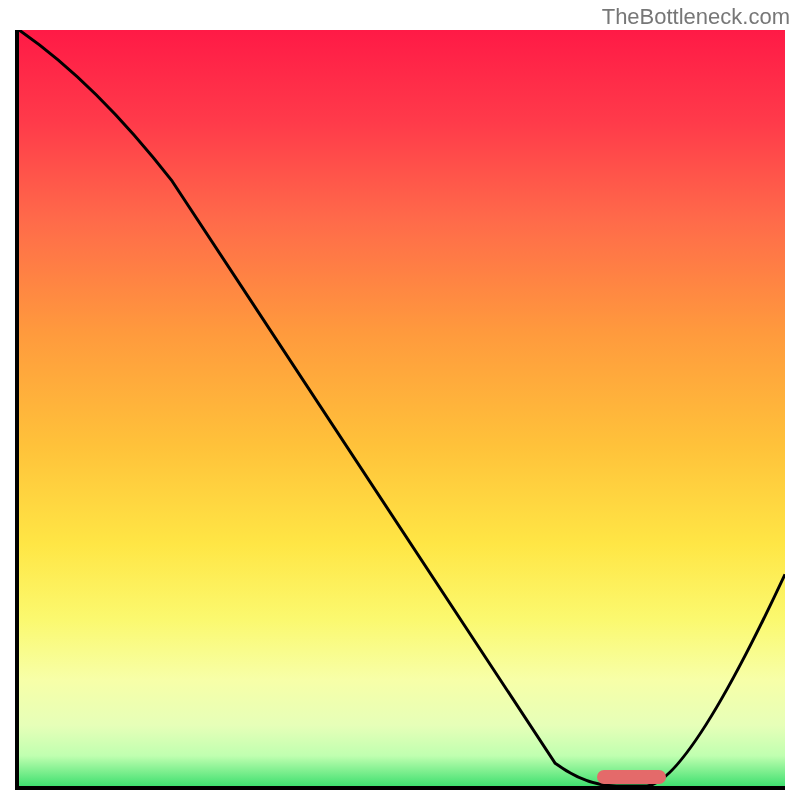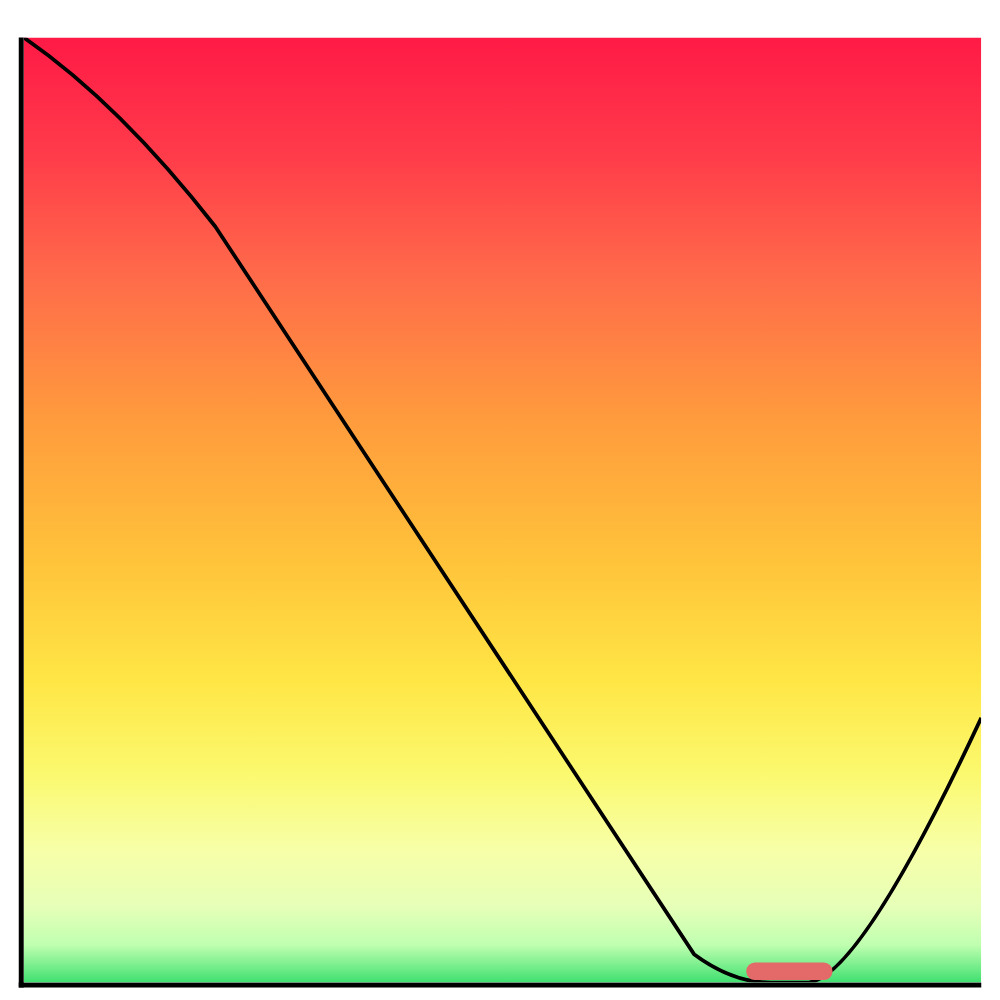--- a/index.html
+++ b/index.html
@@ -61,20 +61,21 @@
     height: 14px;
     background: #e46a6a;
     border-radius: 7px;
     z-index: 2;
   }
 </style>
 </head>
 <body>
 
 <div class="chart-container">
+  <div class="watermark">TheBottleneck.com</div>
   <div class="plot-area">
     <div class="gradient-bg"></div>
     <svg class="curve-svg" viewBox="0 0 770 760" preserveAspectRatio="none">
       <path d="M 0 0 Q 77 53.199999999999996 154 152 L 539 737.2 Q 569.8 760 600.6 760 L 631.4 760 Q 672.98 755 770 547.2" fill="none" stroke="#000" stroke-width="3" stroke-linejoin="round"></path>
     </svg>
     <div class="marker" style="left: 577.5px; width: 69.3px; bottom: 2px;"></div>
   </div>
 </div>
 
 </body></html>

